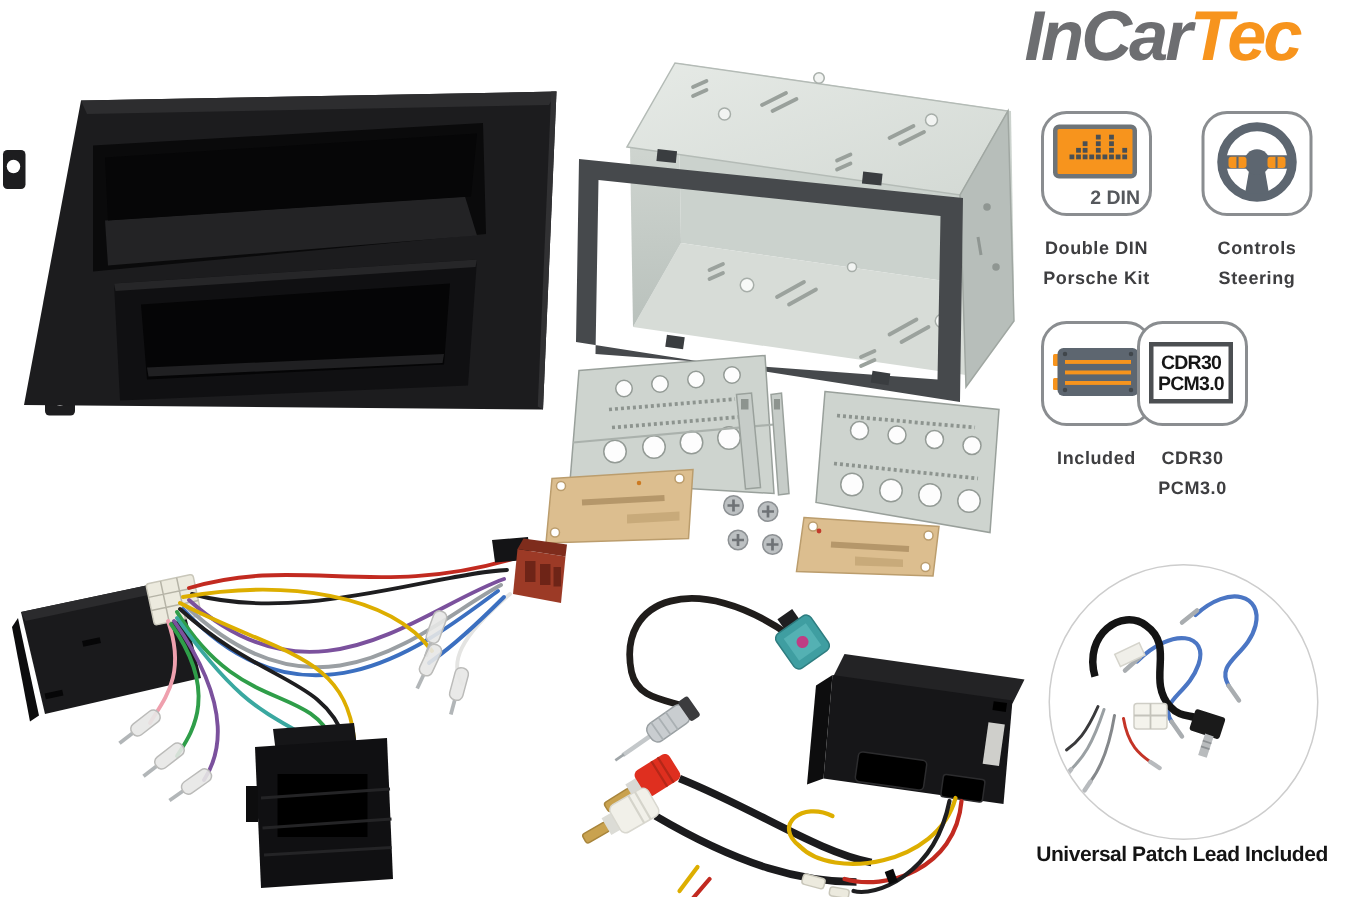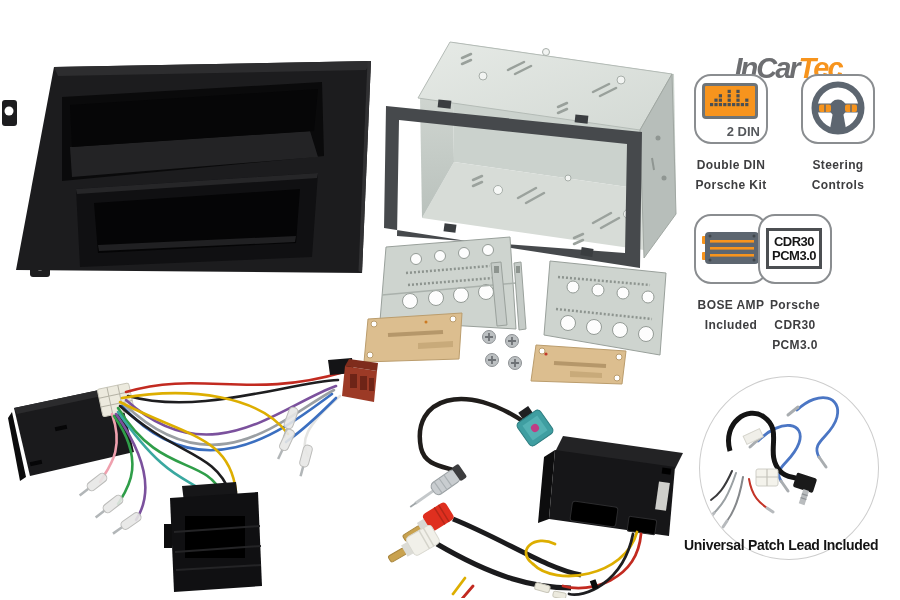--- a/index.html
+++ b/index.html
@@ -8,42 +8,42 @@
     --label-text:#3E3E40;
     --icon-outline:#8A8D90;
     --icon-gray:#5D6670;
   }
   html,body{margin:0;padding:0;}
   body{width:900px;height:600px;background:#ffffff;font-family:"Liberation Sans",sans-serif;}
   .stage{position:relative;width:900px;height:600px;overflow:hidden;background:#fff;}
   .photo{position:absolute;}
 
   
-  .logo{position:absolute;left:683px;top:2px;width:210px;text-align:center;
-        font-style:italic;font-weight:bold;font-size:29px;letter-spacing:-2px;line-height:44px;margin-top:44px;}
+  .logo{position:absolute;left:683px;top:2px;width:210px;
+        font-style:italic;font-weight:bold;font-size:47px;letter-spacing:-2px;line-height:44px;}
   .lg1{color:var(--logo-gray);}
   .lg2{color:var(--accent-orange);}
 
   
   .feature{position:absolute;width:112px;text-align:center;}
   .icon-box{position:relative;width:70px;height:66px;margin:0 auto;background:#fff;
-            border:2.5px solid var(--icon-outline);border-radius:17px;}
+            border:2.5px solid var(--icon-outline);border-radius:17px;text-align:right;}
   .flabel{margin-top:11px;font-size:12px;font-weight:bold;color:var(--label-text);
           line-height:20px;letter-spacing:.4px;}
   .din-screen{position:absolute;left:6px;top:7px;width:50px;height:30px;background:var(--accent-orange);
               border:3px solid #6E7478;border-radius:4px;}
   .din-badge{position:absolute;right:6px;bottom:3px;font-size:13px;font-weight:900;color:#55585C;letter-spacing:0;}
   .cdr-box{position:absolute;left:6px;top:12px;width:50px;height:35px;border:3.5px solid #4C4F52;background:#fff;
            display:flex;flex-direction:column;justify-content:center;align-items:center;}
   .cdr-box div{font-size:13px;font-weight:900;color:#161616;line-height:14px;letter-spacing:-.5px;}
 
   
   .lead-circle{position:absolute;left:699px;top:376px;width:178px;height:182px;border:1.5px solid #CDCDCD;
                border-radius:50%;background:#fff;overflow:hidden;}
-  .lead-caption{position:absolute;left:684px;top:537px;width:208px;
+  .lead-caption{position:absolute;left:684px;top:561px;width:208px;text-align:center;
                 font-size:14px;font-weight:bold;color:#141414;letter-spacing:-.3px;}
 </style>
 </head>
 <body>
 
 <div class="stage">
 
   <svg class="photo" style="left:0;top:55px" width="380" height="230" viewBox="0 0 380 230">
     <rect x="2" y="45" width="15" height="26" rx="3" fill="#1d1d1f"></rect>
     <circle cx="9" cy="56" r="4.5" fill="#fff"></circle>
@@ -362,55 +362,53 @@
         <rect x="12" y="27.5" width="46" height="9" fill="#5D6670"></rect>
         <path d="M30 36 L40 36 L43 53 L27 53 Z" fill="#5D6670"></path>
         <circle cx="35" cy="32" r="8.5" fill="#5D6670"></circle>
         <rect x="16" y="28.5" width="12" height="7.5" rx="2" fill="#F7941D"></rect>
         <line x1="22" y1="28.5" x2="22" y2="36" stroke="#5D6670" stroke-width="1.4"></line>
         <rect x="42" y="28.5" width="12" height="7.5" rx="2" fill="#F7941D"></rect>
         <line x1="48" y1="28.5" x2="48" y2="36" stroke="#5D6670" stroke-width="1.4"></line>
       </svg>
     </div>
     <div class="flabel">
+      <div>Controls</div>
       <div>Steering</div>
-      <div>Controls</div>
     </div>
   </div>
 
   <div class="feature" style="left:675px;top:214px">
     <div class="icon-box">
       <svg width="70" height="66" viewBox="0 0 70 66">
         <rect x="6" y="20" width="4.5" height="8" rx="1" fill="#F7941D"></rect>
         <rect x="6" y="36" width="4.5" height="8" rx="1" fill="#F7941D"></rect>
         <rect x="9" y="16" width="54" height="32" rx="4" fill="#5D6670"></rect>
         <rect x="14" y="24" width="44" height="2.6" fill="#F7941D"></rect>
         <rect x="14" y="31" width="44" height="2.6" fill="#F7941D"></rect>
         <rect x="14" y="38" width="44" height="2.6" fill="#F7941D"></rect>
         <circle cx="14" cy="20" r="1.5" fill="#41474C"></circle>
           <circle cx="58" cy="20" r="1.5" fill="#41474C"></circle>
         <circle cx="14" cy="44" r="1.5" fill="#41474C"></circle>
           <circle cx="58" cy="44" r="1.5" fill="#41474C"></circle>
       </svg>
     </div>
     <div class="flabel">
-      <div>BOSE AMP</div>
       <div>Included</div>
     </div>
   </div>
 
   <div class="feature" style="left:739px;top:214px">
     <div class="icon-box">
       <div class="cdr-box">
         <div>CDR30</div>
         <div>PCM3.0</div>
       </div>
     </div>
     <div class="flabel">
-      <div>Porsche</div>
       <div>CDR30</div>
       <div>PCM3.0</div>
     </div>
   </div>
 
   <div class="lead-circle">
     <svg width="178" height="182" viewBox="0 0 178 182">
 
       <g fill="none" stroke-linecap="round">
         <path d="M97 33 C 120 12, 142 20, 137 40 C 132 60, 110 64, 119 80" stroke="#4B76C4" stroke-width="2.8"></path>

